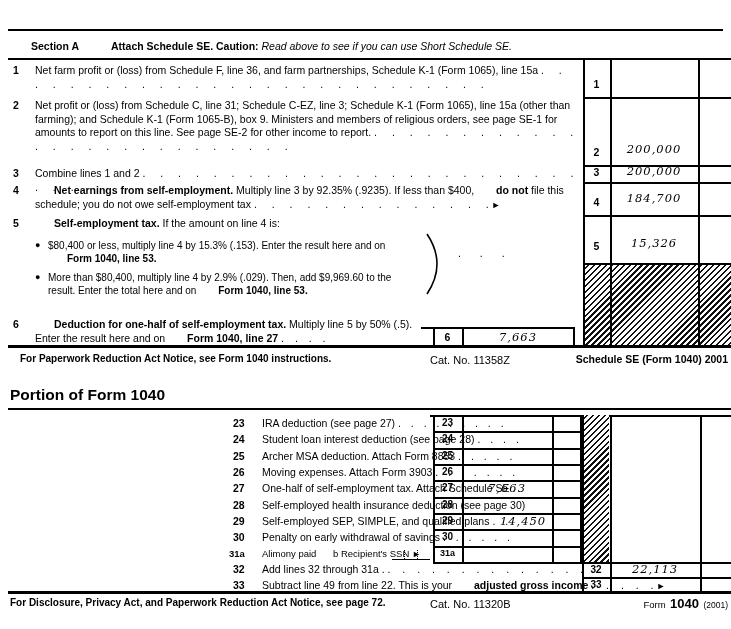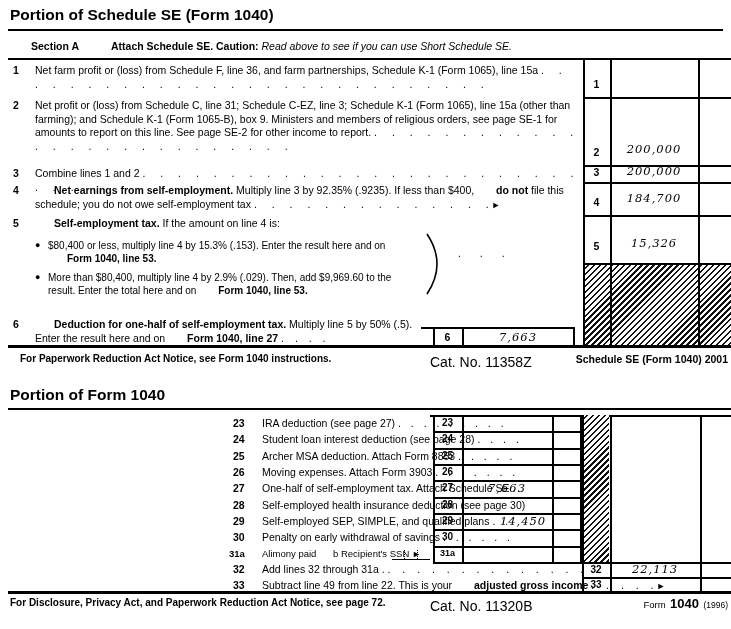--- a/index.html
+++ b/index.html
@@ -22,31 +22,30 @@
        font-size:11.5px;letter-spacing:1px;z-index:4;}
   .dots{word-spacing:12px;}
   .dots2{word-spacing:7px;}
   .dots3{word-spacing:9px;}
   .arrow{font-size:9px;}
   .bullet{position:absolute;left:48px;width:352px;font-size:10px;line-height:13px;}
   .mark{position:absolute;left:-13px;top:0;font-size:9px;}
   .f-row{position:absolute;left:262px;white-space:nowrap;font-size:10.5px;}
   .fnum{position:absolute;left:-29px;top:0;font-weight:bold;}
   .foot-b{position:absolute;font-size:10px;font-weight:bold;}
-  .foot-n{position:absolute;font-size:14px;}
+  .foot-n{position:absolute;font-size:11px;}
   .side{position:absolute;left:8px;font-size:15px;font-weight:bold;line-height:20px;}
   .ssn{position:absolute;border-bottom:1.5px solid #000;height:11px;z-index:4;}
   .ssn .sep{position:absolute;top:2px;height:9px;width:0;border-left:1.5px dotted #000;}
 </style>
 </head>
 <body>
 
 <div class="page">
 
-  <div class="title" style="left:10px;top:6px;">Portion of Schedule SE (Form 1040)</div>
   <div class="rule" style="left:8px;top:29px;width:715px;"></div>
 
   <div class="abs" style="left:12px;top:40px;font-size:10.5px;">
     <span class="b">Section A</span>
     <span class="b" style="margin-left:10px;">Attach Schedule SE. Caution:</span>
     <span class="i">Read above to see if you can use Short Schedule SE.</span>
   </div>
   <div class="rule" style="left:8px;top:58px;width:723px;"></div>
 
   <div class="se-row" style="top:64px;">
@@ -247,16 +246,16 @@
   <div class="cellnum" style="left:583px;top:564px;width:26px;font-size:10px;">32</div>
   <div class="val" style="left:612px;top:562px;width:86px;">22,113</div>
   <div class="cellnum" style="left:583px;top:579px;width:26px;font-size:10px;">33</div>
   <div class="val" style="left:612px;top:578px;width:86px;"></div>
 
   <div class="foot-b" style="left:10px;top:597px;">For Disclosure, Privacy Act, and Paperwork Reduction Act Notice, see page 72.</div>
   <div class="foot-n" style="left:430px;top:598px;">Cat. No. 11320B</div>
   <div class="abs" style="left:560px;top:594px;width:168px;text-align:right;">
     <span style="font-size:9.5px;">Form</span>
     <span style="font-size:13px;font-weight:bold;">1040</span>
-    <span style="font-size:8.5px;">(1996)</span>
+    <span style="font-size:8.5px;">(2001)</span>
   </div>
 
 </div>
 
 </body></html>

